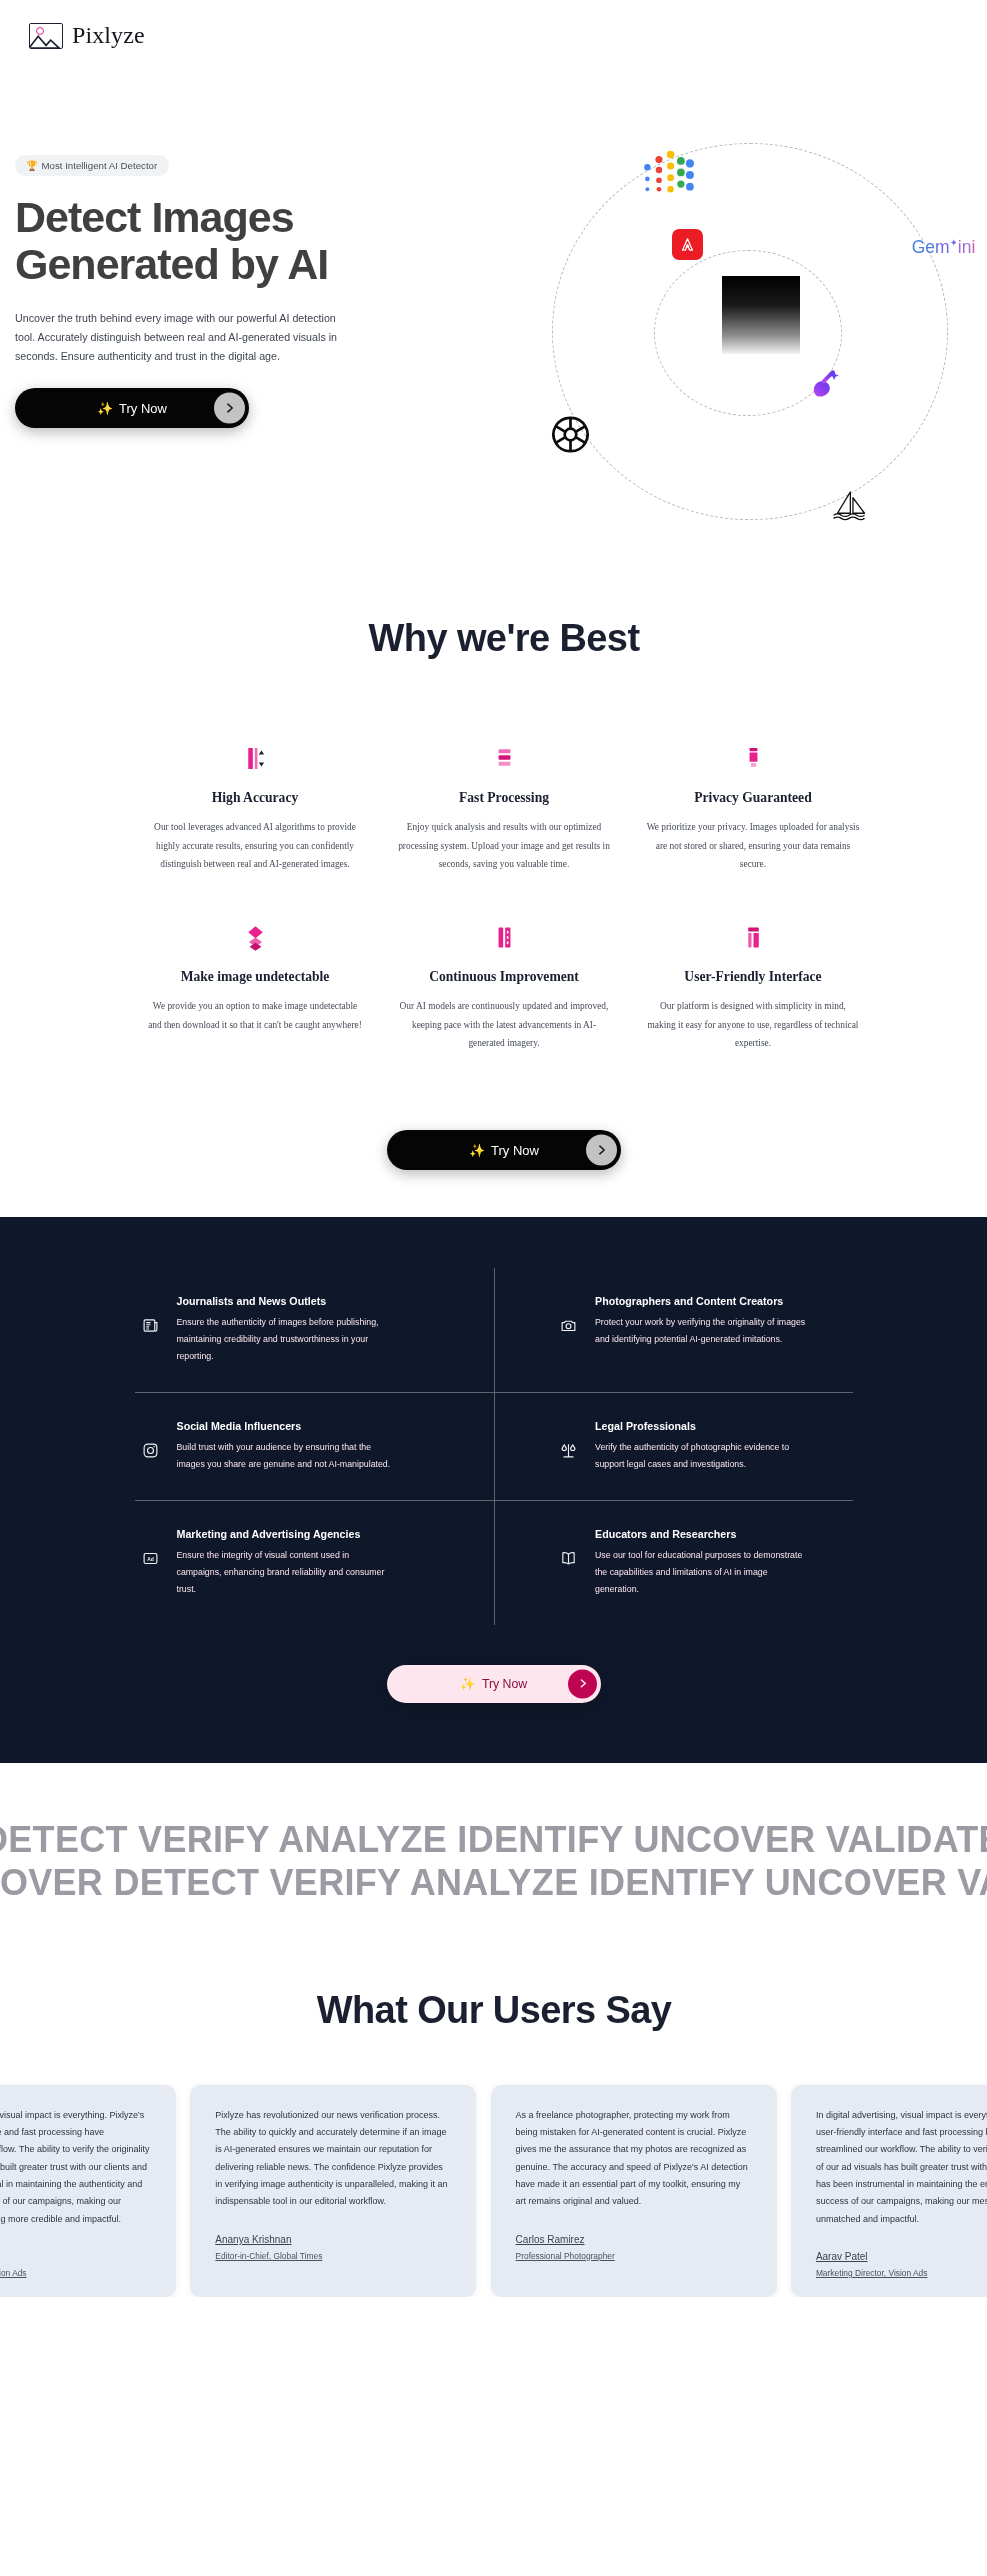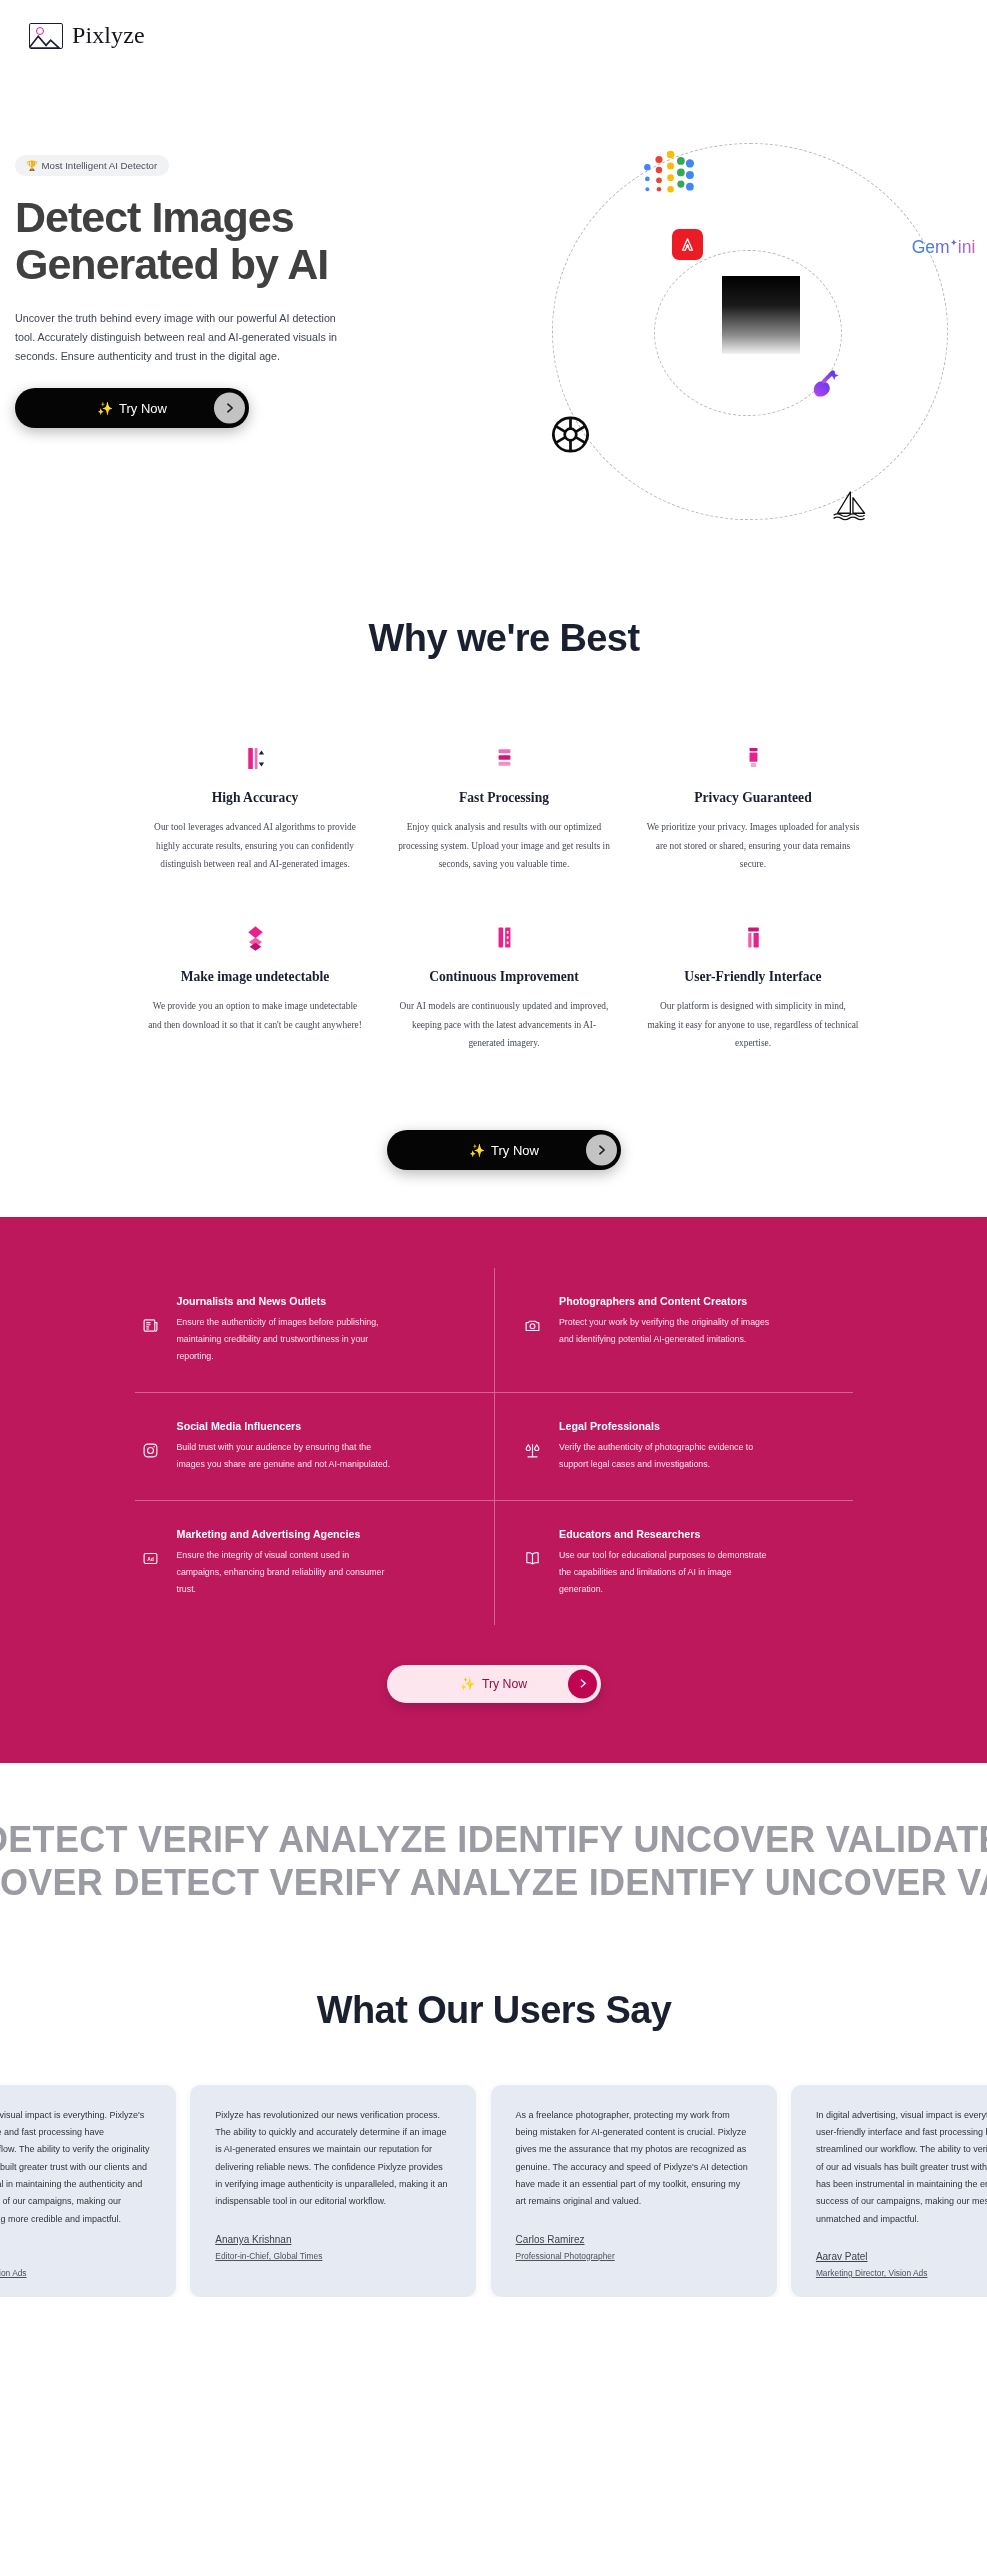--- a/index.html
+++ b/index.html
@@ -85,28 +85,28 @@
   .fdesc{font-size:9.4px;line-height:2.0;color:#454b57;max-width:214px;margin:0 auto;}
 
   .cta-wrap{display:flex;justify-content:center;padding:77px 0 0;}
 
   
   .uc-intro{text-align:center;padding-top:97px;}
   .uc-eyebrow{font-size:9px;letter-spacing:1px;color:#7b808b;margin-bottom:17px;}
   .uc-heading{font-size:27px;font-weight:700;line-height:1.28;color:#1b2030;}
 
   .usecases{
-    margin-top:47px;background:#be185d;color:#fff;padding:51px 97px 60px;
+    margin-top:47px;background:#0f172a;color:#fff;padding:51px 97px 60px;
   }
   .uc-grid{
     display:grid;grid-template-columns:1fr 1fr;
     max-width:718px;margin:0 auto;
   }
   .uc-cell{padding:27px 35px 27px 6.5px;display:flex;gap:17px;}
-  .uc-cell.rightcol{padding-left:29px;border-left:0.6px solid rgba(255,255,255,.33);}
+  .uc-cell.rightcol{padding-left:65px;border-left:0.6px solid rgba(255,255,255,.33);}
   .uc-row-border{border-bottom:0.6px solid rgba(255,255,255,.33);}
   .uc-ico{width:18px;flex:0 0 18px;padding-top:22px;opacity:.95;}
   .uc-title{font-size:10.7px;font-weight:700;margin-bottom:7.1px;}
   .uc-text{font-size:8.8px;line-height:1.92;color:#fde7ef;max-width:214px;}
 
   .btn-pink{
     display:flex;align-items:center;justify-content:center;position:relative;
     width:214px;height:38px;border-radius:649px;background:#fde6ee;
     color:#8c1040;font-size:12.3px;border:none;cursor:pointer;
     box-shadow:0 3.9px 11.7px rgba(0,0,0,.18);

